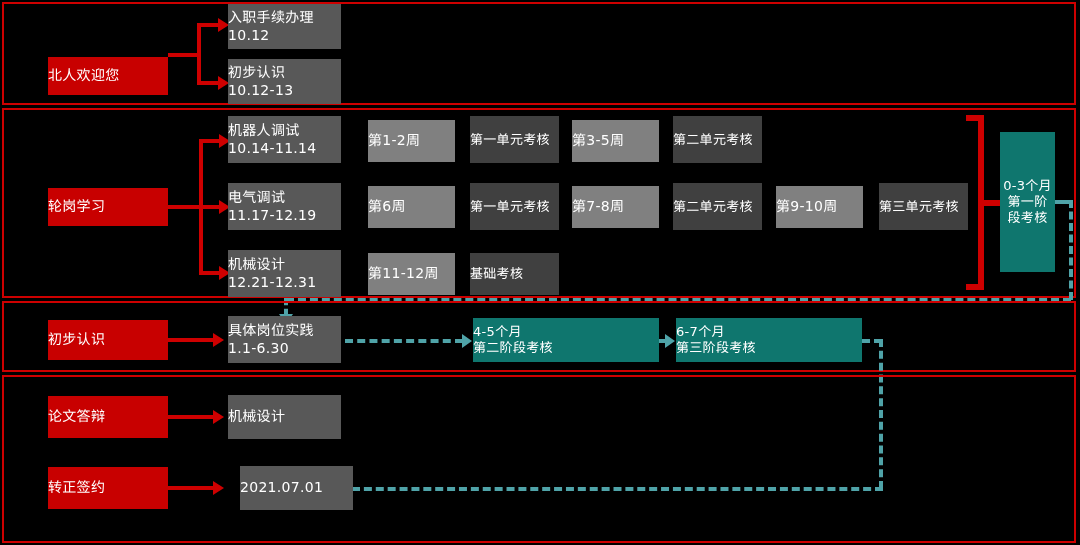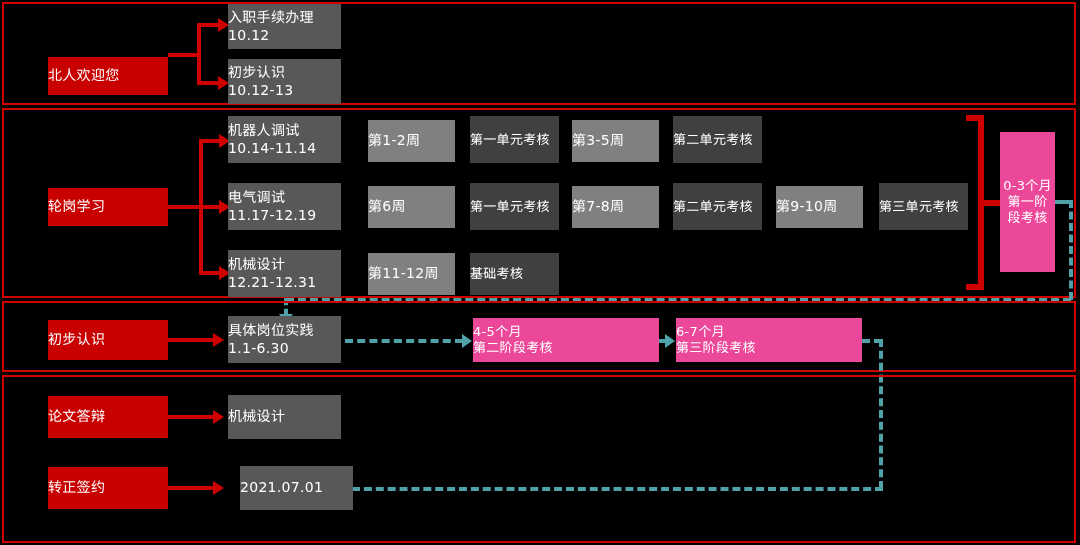--- a/index.html
+++ b/index.html
@@ -32,21 +32,21 @@
     text-align:center;
     color:#ffffff;
     line-height:1.22;
     letter-spacing:.3px;
     white-space:pre-line;
   }
   .node.red{ background:#C80000; font-size:14px; }
   .node.grey-dark{ background:#585858; font-size:14px; }
   .node.grey-mid{ background:#808080; font-size:14px; }
   .node.pink{ background:#404040; font-size:13px; }
-  .node.teal{ background:#ec4899; font-size:13px; }
+  .node.teal{ background:#0f766e; font-size:13px; }
   .node.teal.vertical{
     font-size:13px;
     line-height:1.25;
     padding:4px 2px;
     word-break:break-all;
   }
 
   
   .rl{ position:absolute; background:#CE0000; }      
   .rl-h{ height:4px; }

